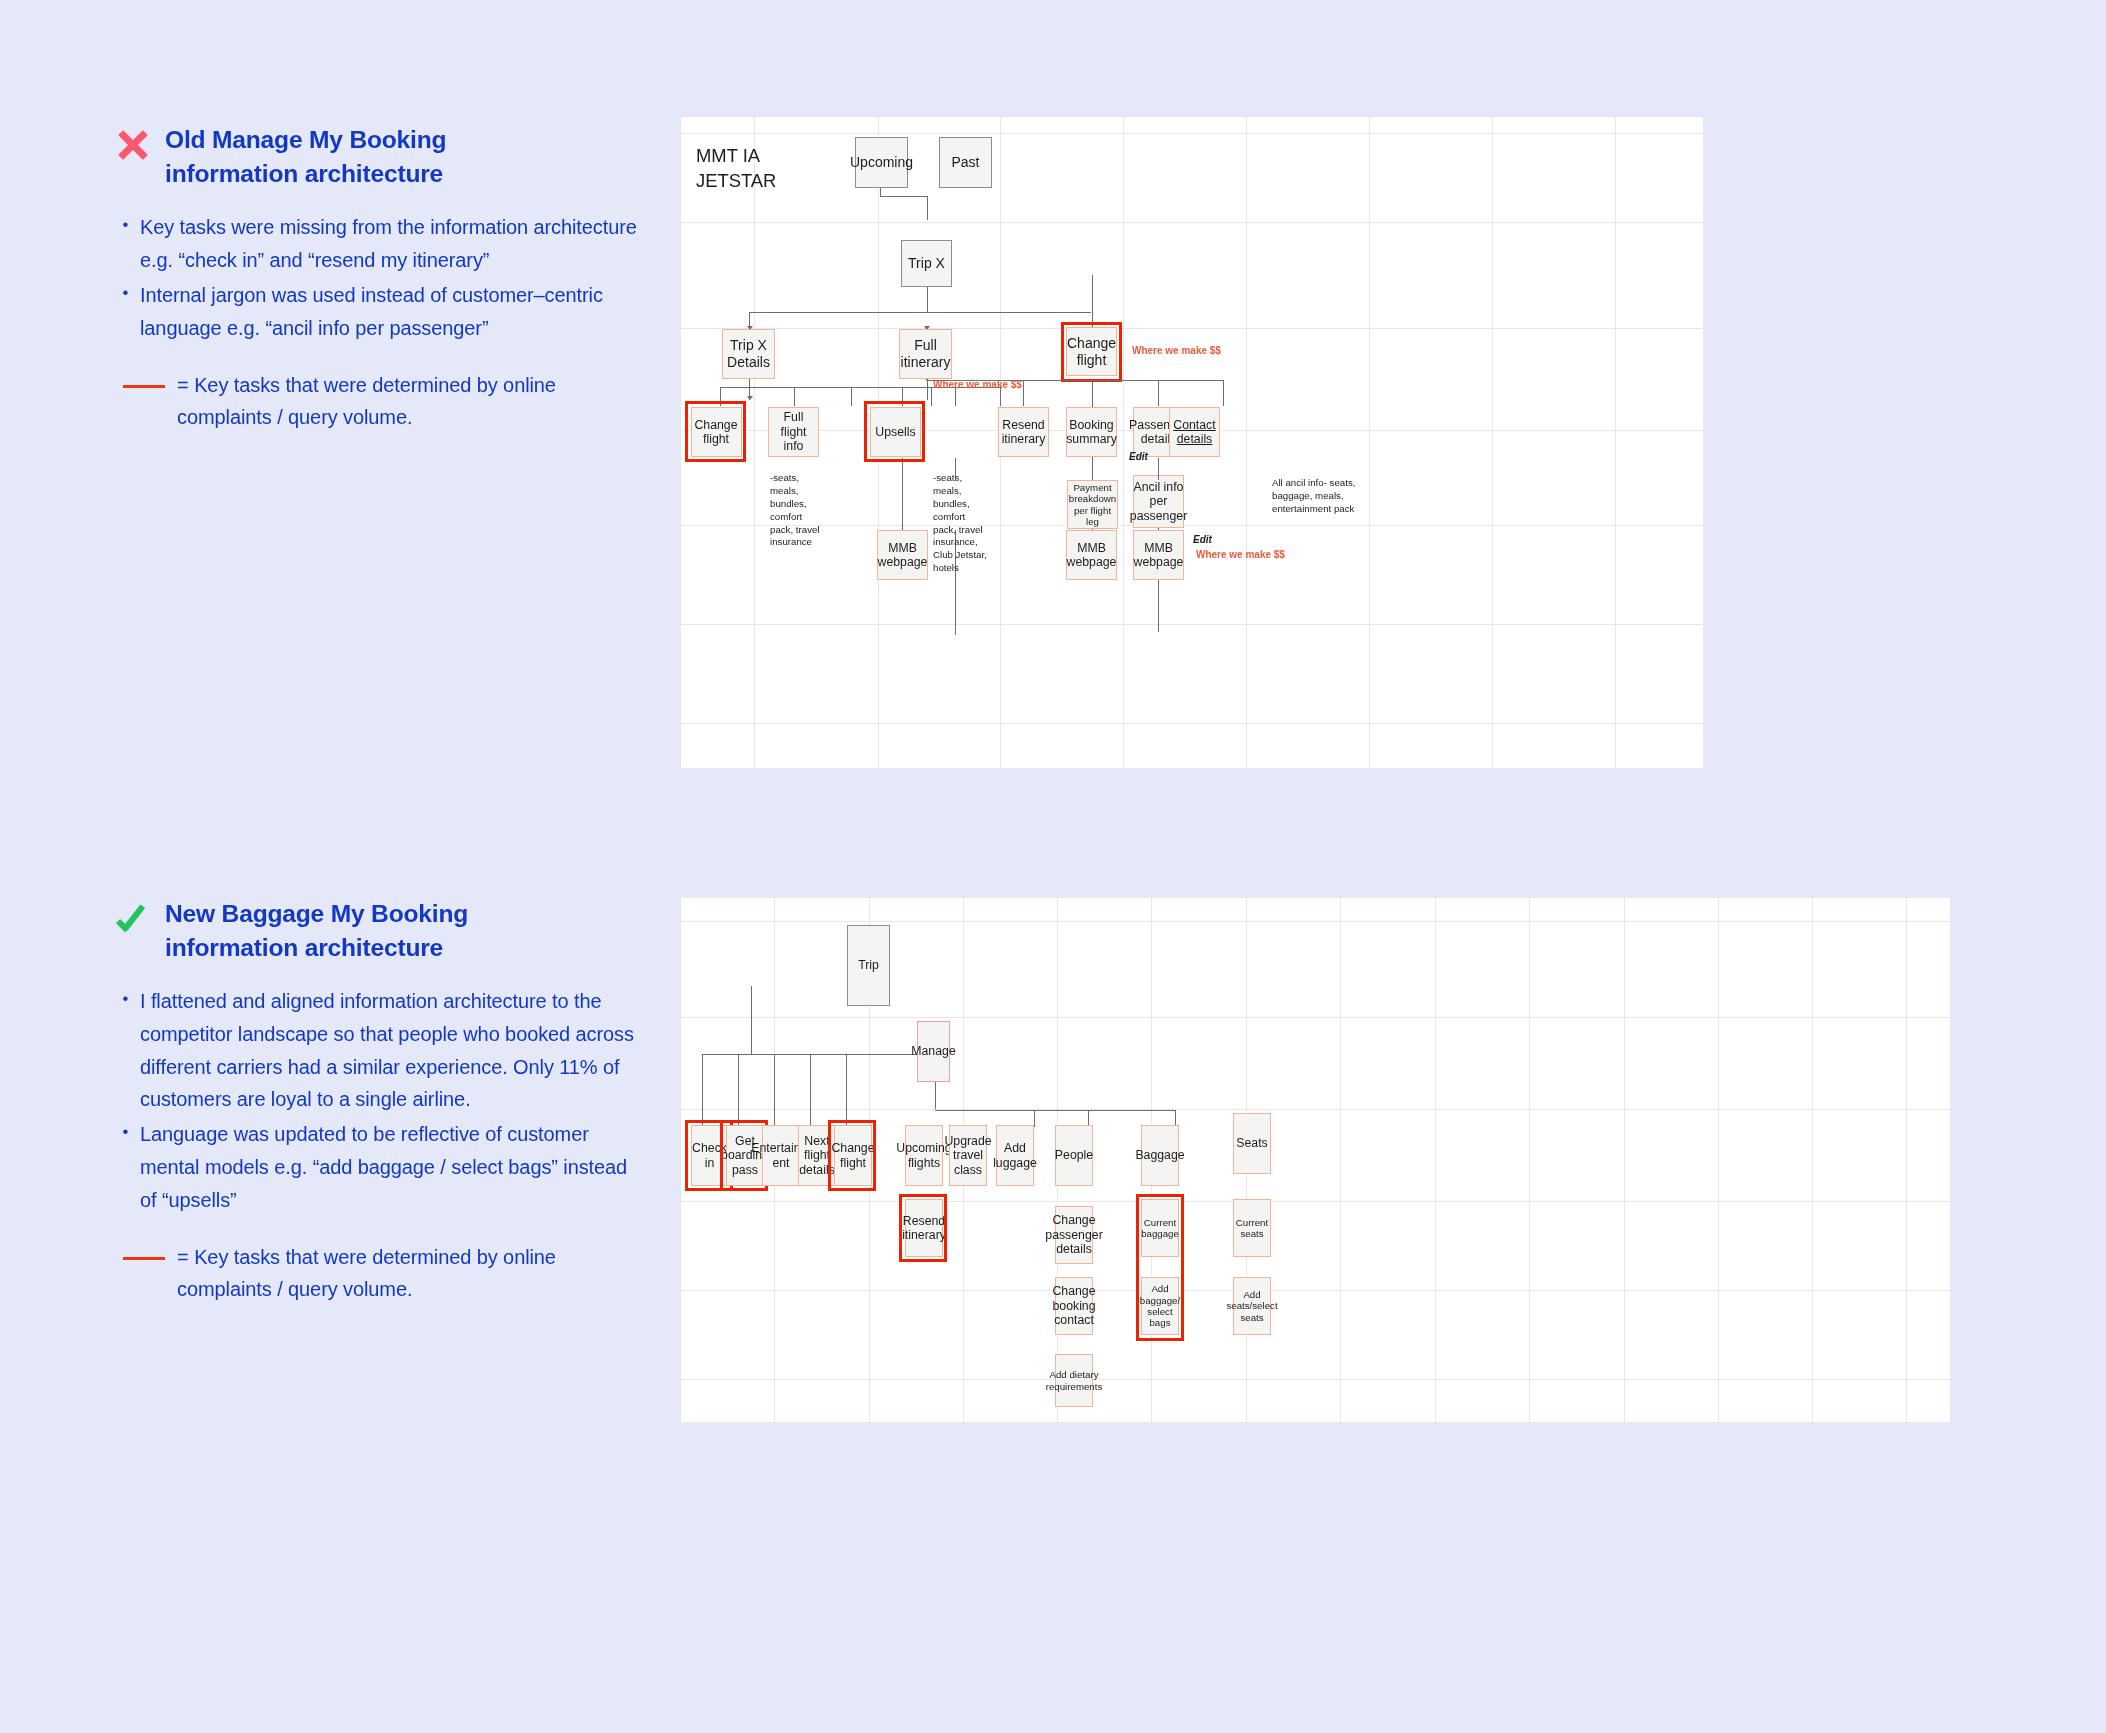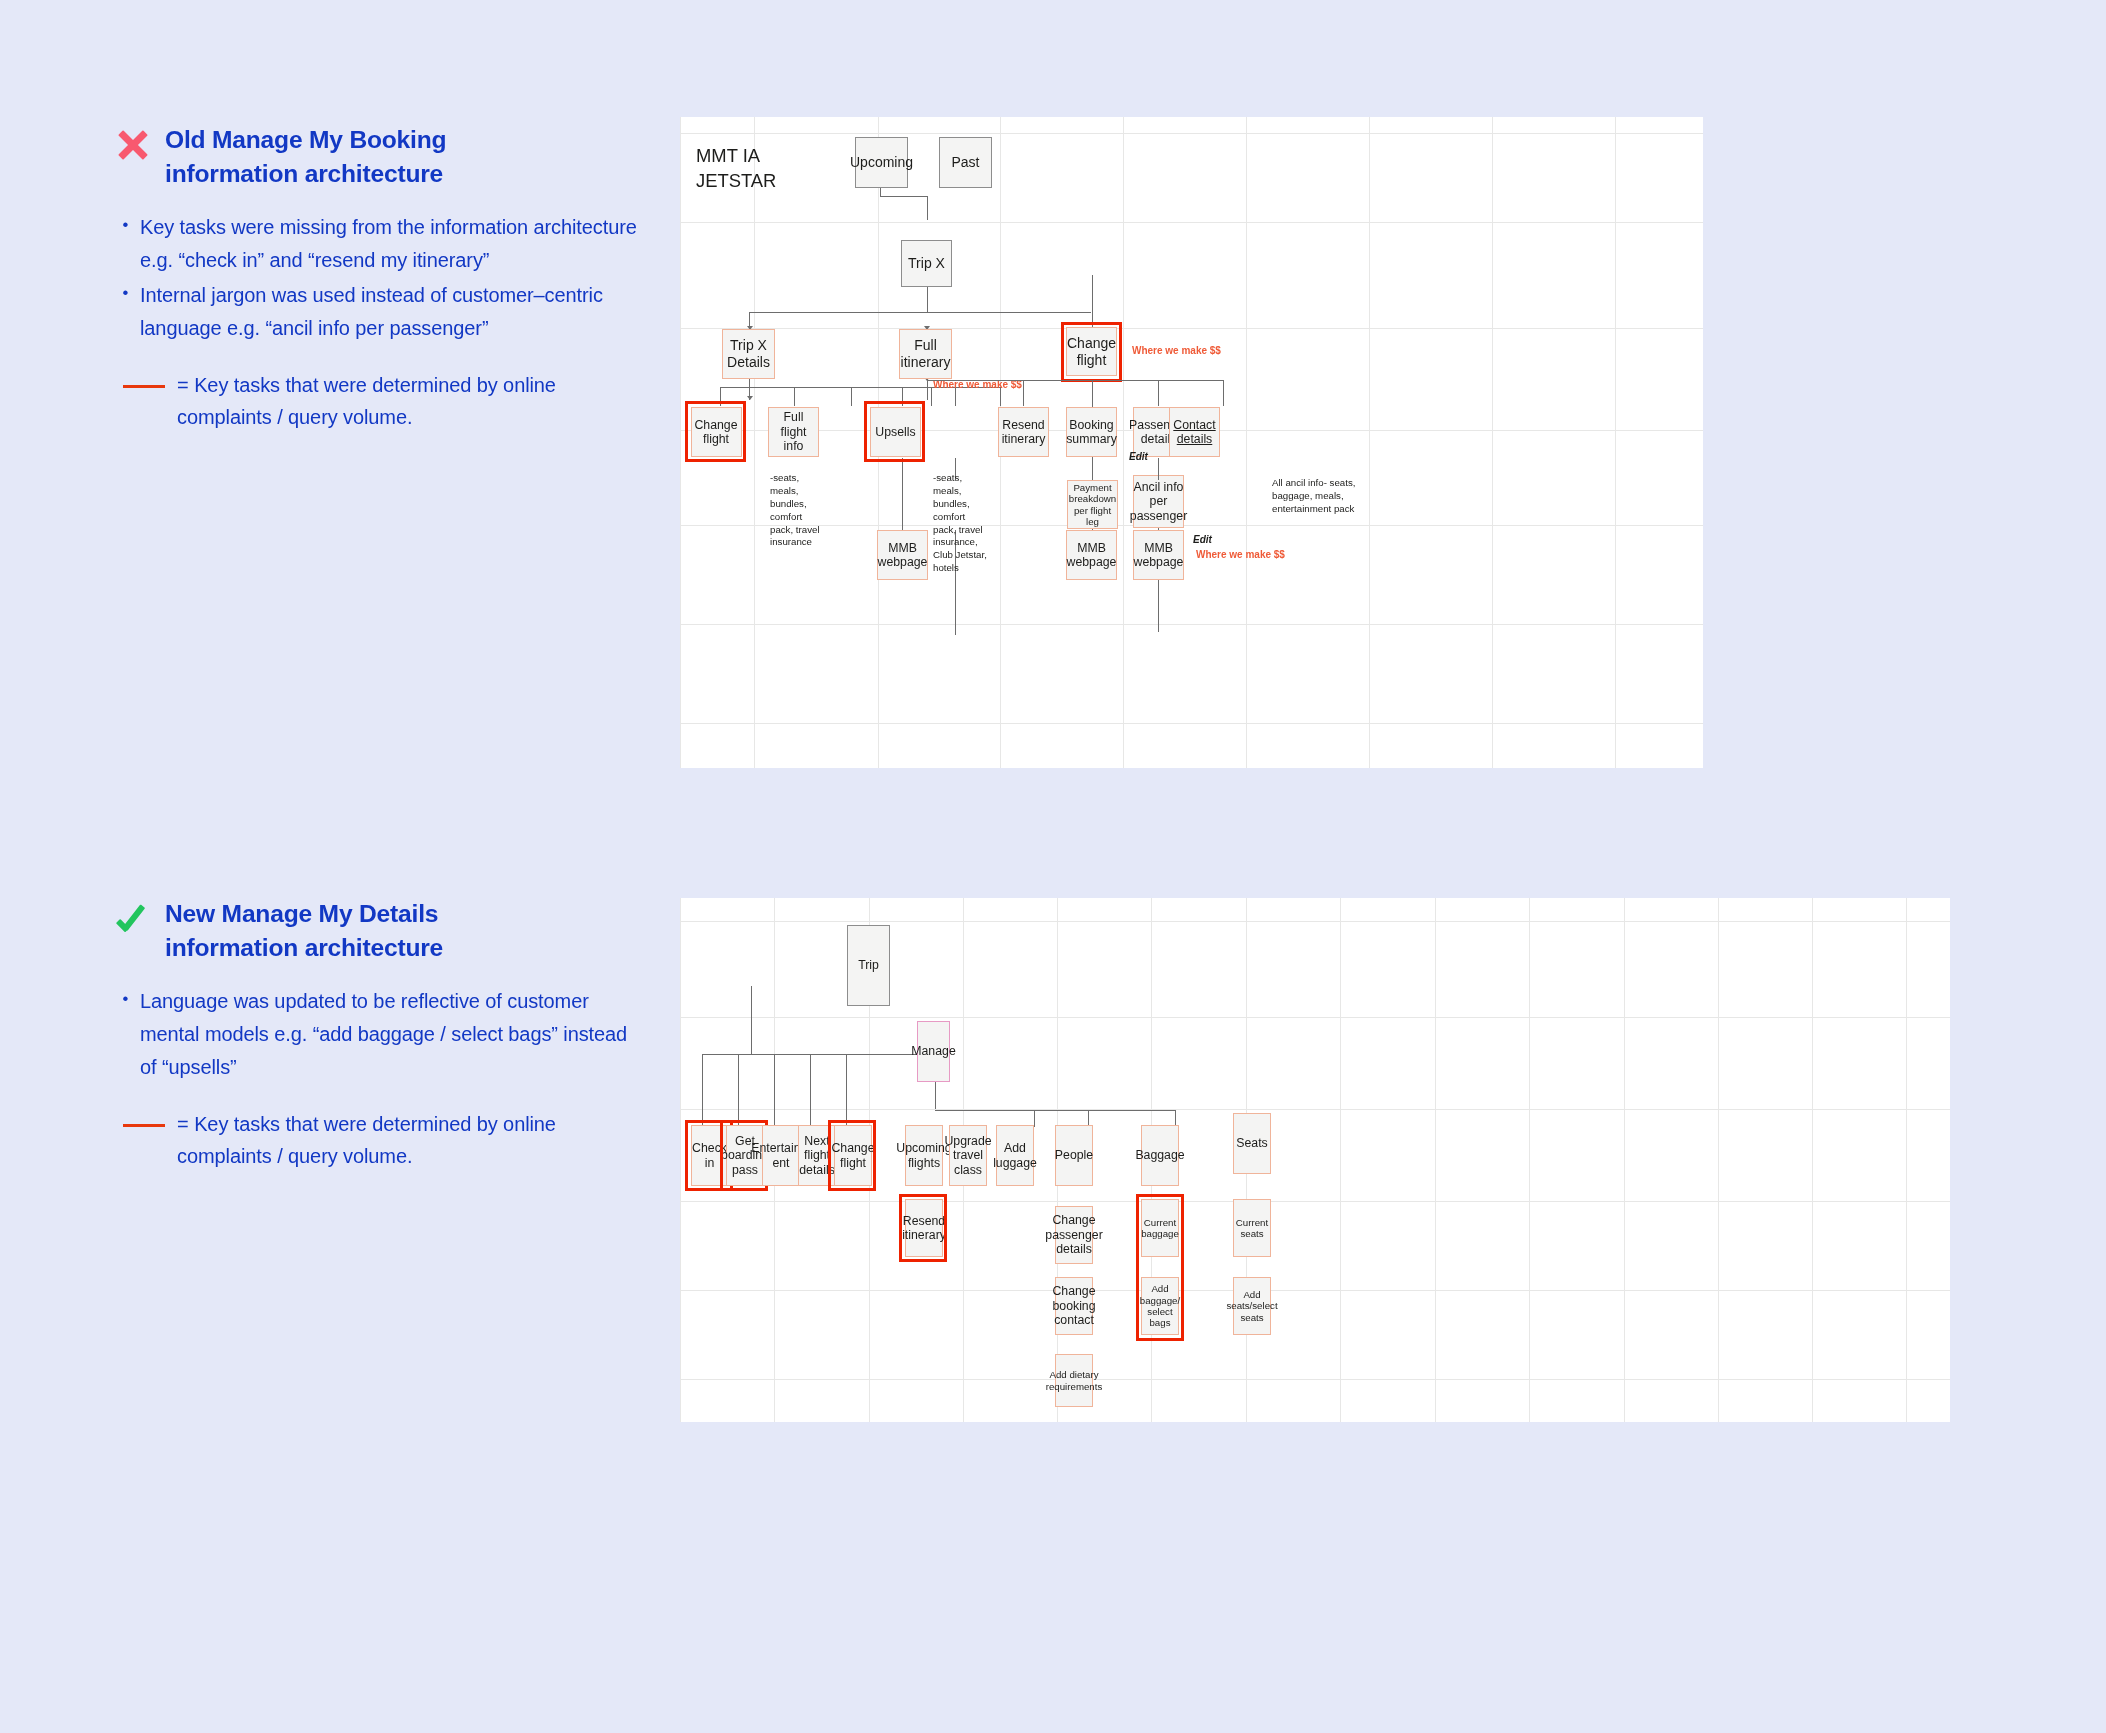--- a/index.html
+++ b/index.html
@@ -216,25 +216,26 @@
   <div class="node" style="left:386px;top:413px;width:0;height:0;border:none;"></div>
   <div class="node" style="left:386px;top:413px;width:0;height:0;border:none;"></div>
   <div class="node" style="left:386px;top:413px;width:51px;height:50px;">MMB webpage</div>
   <div class="money" style="left:516px;top:432px;">Where we make $$</div>
 </div>
 
 <div class="txtcol" style="left:114px;top:897px;">
   <div class="head-row">
     <div class="mark mark-check"></div>
     <h2 class="title">
-      <span>New  Manage My Details</span><br>
+      <span>New  Baggage My Booking</span><br>
       <span>information architecture</span>
     </h2>
   </div>
   <ul class="bullets">
+    <li>I flattened and aligned information architecture to the competitor landscape so that people who booked across different carriers had a similar experience. Only 11% of customers are loyal to a single airline.</li>
     <li>Language was updated to be reflective of customer mental models e.g. “add baggage / select bags” instead of “upsells”</li>
   </ul>
   <div class="legend">
     <div class="legend-line"></div>
     <div class="legend-txt">= Key tasks that were determined by online complaints / query volume.</div>
   </div>
 </div>
 
 <div class="panel" style="left:680px;top:898px;width:1270px;height:524px;">
   <div class="grid-v" style="left:0px;"></div>

